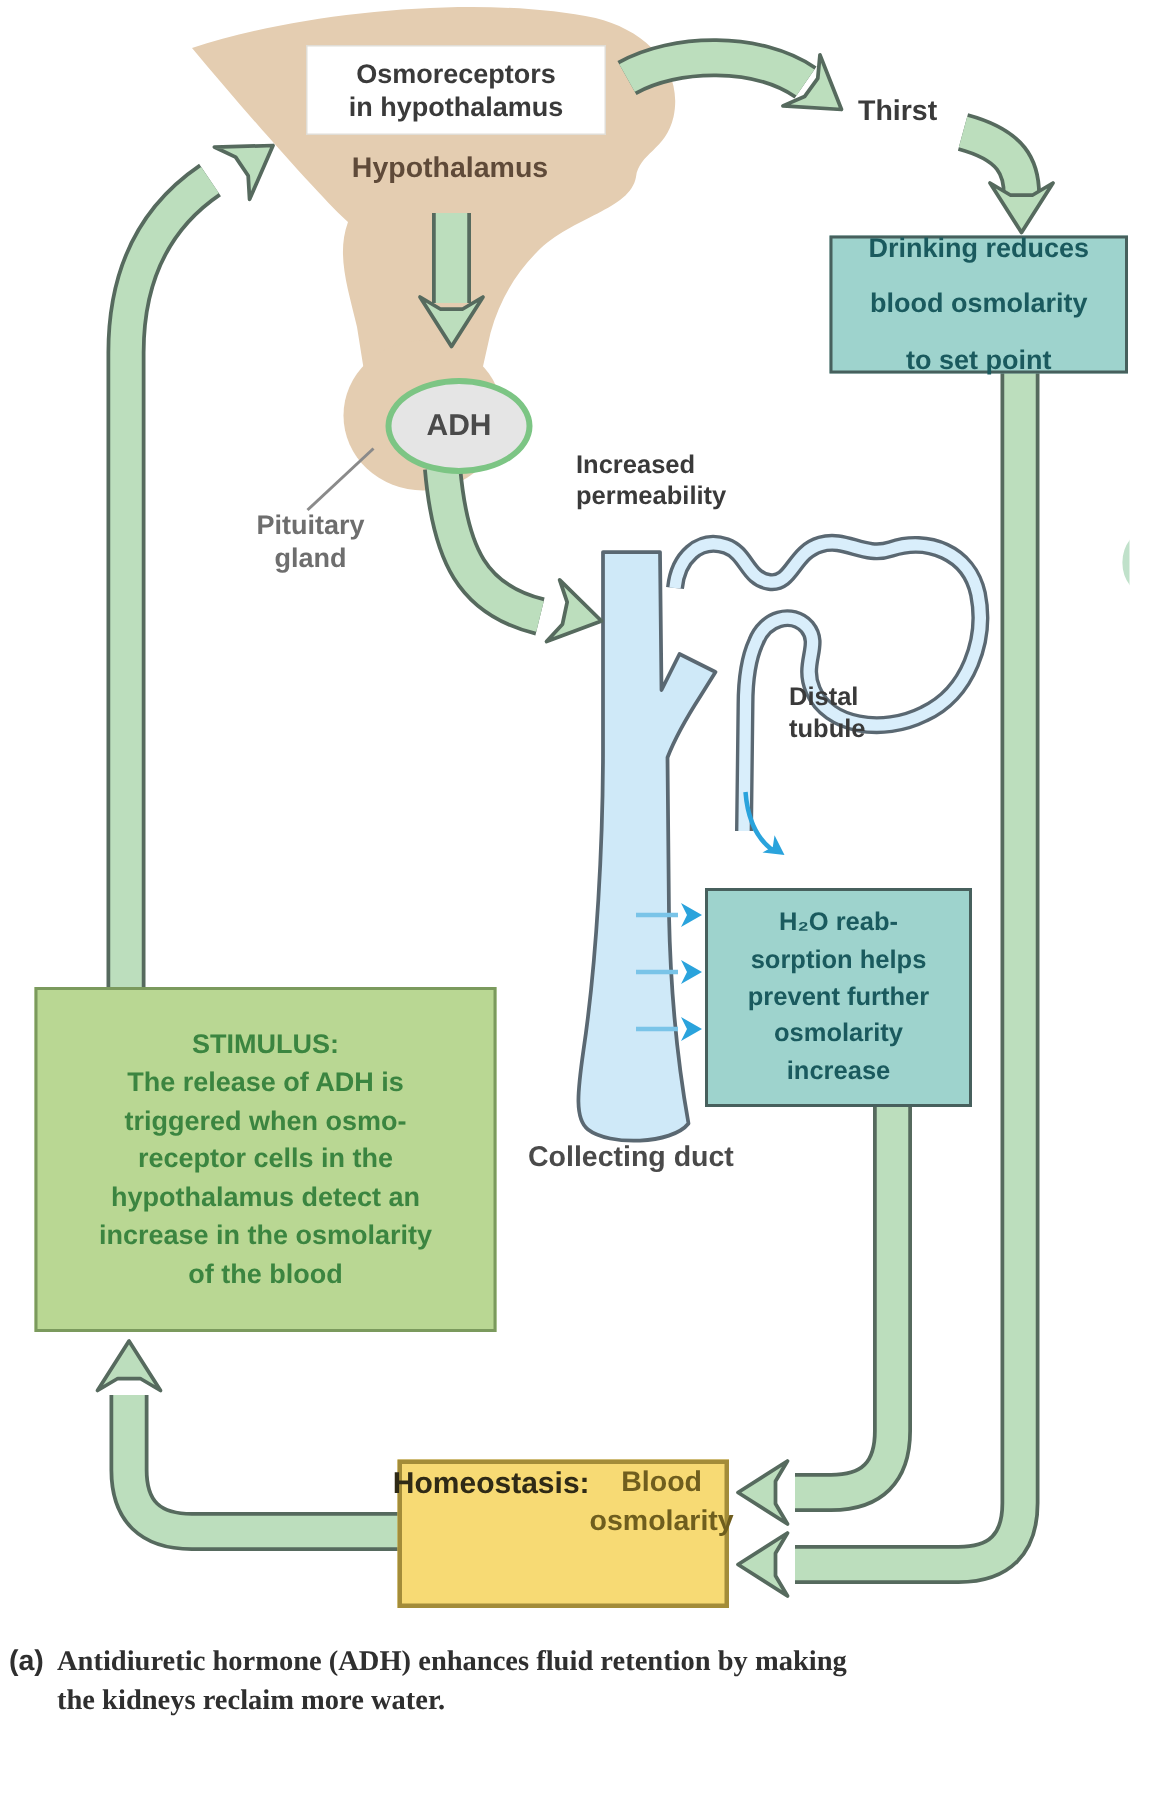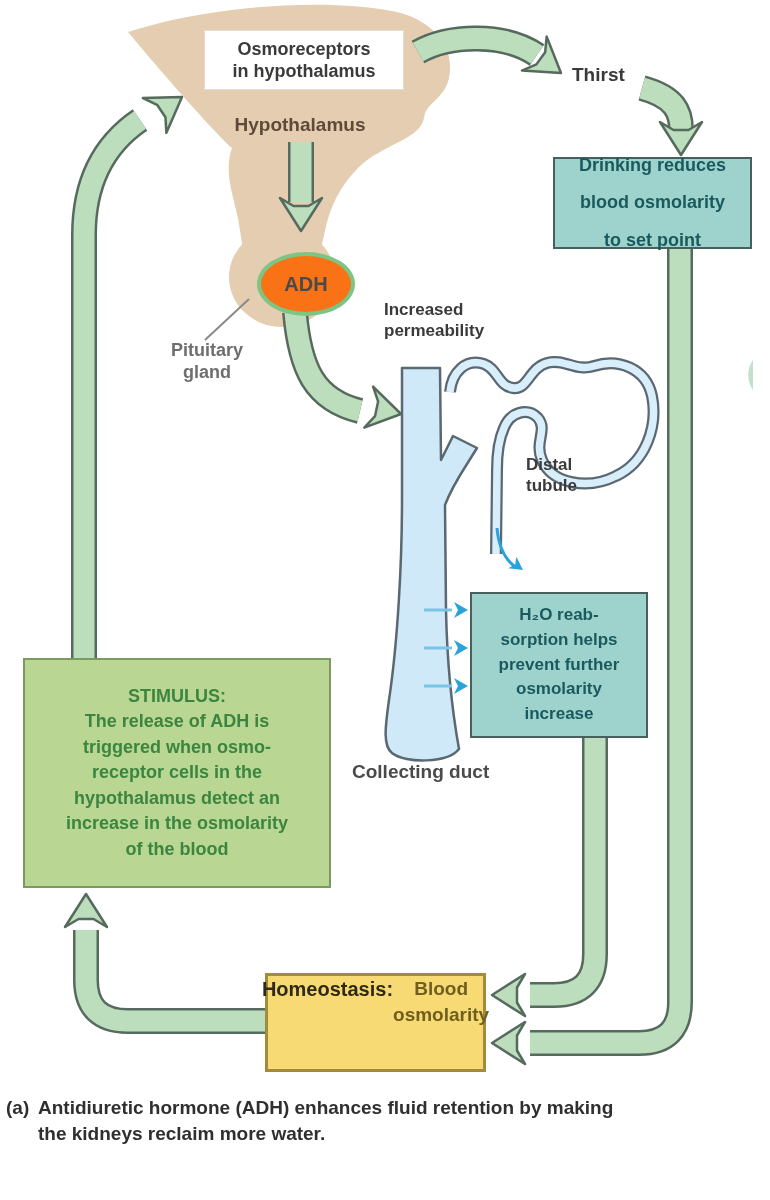--- a/index.html
+++ b/index.html
@@ -22,46 +22,46 @@
   .bline.faint{stroke:#7ac4e8;}
   .bhead{fill:var(--blue-arrow,#2aa3dc);}
   .pointer{stroke:#8a8a8a;stroke-width:2;}
   .ghost-circle{fill:none;stroke:#9ed1ad;stroke-width:5.5;opacity:.65;}
 
   
   .lbl{font-weight:600;line-height:1.22;}
   .osmo{left:204px;top:30px;width:198px;height:58px;background:#fff;border:1px solid #e0ddd6;
         display:flex;flex-direction:column;justify-content:center;text-align:center;
         font-size:18px;font-weight:600;color:var(--text-dark,#3a3a3a);line-height:1.25;}
-  .hypo-lbl{left:215px;top:101px;width:170px;text-align:center;font-size:19px;color:var(--text-brown,#5f4a39);margin-top:12px;}
+  .hypo-lbl{left:215px;top:101px;width:170px;text-align:center;font-size:19px;color:var(--text-brown,#5f4a39);}
   .thirst{left:572px;top:63px;width:90px;font-size:19px;}
   .teal{background:var(--teal-bg,#9ed3cd);border:2px solid var(--teal-border,#47605d);
         color:var(--teal-text,#1a5a5e);text-align:center;font-weight:600;
         display:flex;flex-direction:column;justify-content:center;}
   .drinking{left:553px;top:157px;width:195px;height:88px;font-size:18px;line-height:1.4;gap:12px;}
-  .adh{left:257px;top:252px;width:90px;height:56px;background:#f97316;border:4px solid #7cc584;
+  .adh{left:257px;top:252px;width:90px;height:56px;background:#e5e5e5;border:4px solid #7cc584;
        border-radius:50%;display:flex;align-items:center;justify-content:center;
        font-size:20px;font-weight:700;color:#4a4a4a;}
   .pituitary{left:152px;top:340px;width:110px;text-align:center;font-size:18px;color:var(--text-gray,#6e6e6e);}
   .incperm{left:384px;top:300px;width:160px;font-size:17px;}
   .distal{left:526px;top:455px;width:90px;font-size:17px;}
   .h2o{left:470px;top:592px;width:174px;height:142px;font-size:17px;line-height:1.45;}
   .cduct{left:352px;top:760px;width:170px;font-size:19px;color:#4a4a4a;}
   .stimulus{left:3px;top:658px;width:304px;height:226px;background:var(--stimulus-bg,#b9d793);
             border:2px solid var(--stimulus-border,#7b9a5d);color:var(--stimulus-text,#3b8540);
             text-align:center;font-size:18px;font-weight:600;line-height:1.42;
             display:flex;flex-direction:column;justify-content:center;margin-left:20px;}
   .homeo{left:265px;top:973px;width:215px;height:93px;background:var(--yellow-bg,#f7da74);
          border:3px solid var(--yellow-border,#a38c39);text-align:center;
          display:flex;flex-direction:row;justify-content:center;line-height:1.35;}
   .homeo .t1{font-size:20px;font-weight:700;color:var(--yellow-title,#2f2a16);}
   .homeo .t2{font-size:19px;font-weight:600;color:var(--yellow-subtitle,#6f5e1e);}
   .caption{left:6px;top:1095px;width:720px;display:flex;font-size:19px;color:#2f2f2f;line-height:1.35;}
   .cap-marker{font-weight:700;width:32px;flex:0 0 32px;}
-  .cap-body{font-weight:600;}
+  .cap-body{font-weight:600;font-family:Liberation Serif, serif;}
 </style>
 </head>
 <body>
 
 <div class="stage">
 
   <svg width="770" height="1200" viewBox="0 0 770 1200">
 
     <path class="tan" d="M 128 32 C 200 8 320 -4 397 12 C 430 20 456 45 449 78 C 444 100 426 102 424 118
          C 420 140 382 144 358 168 C 344 182 333 200 327 222 L 318 262 L 245 262 L 238 218

